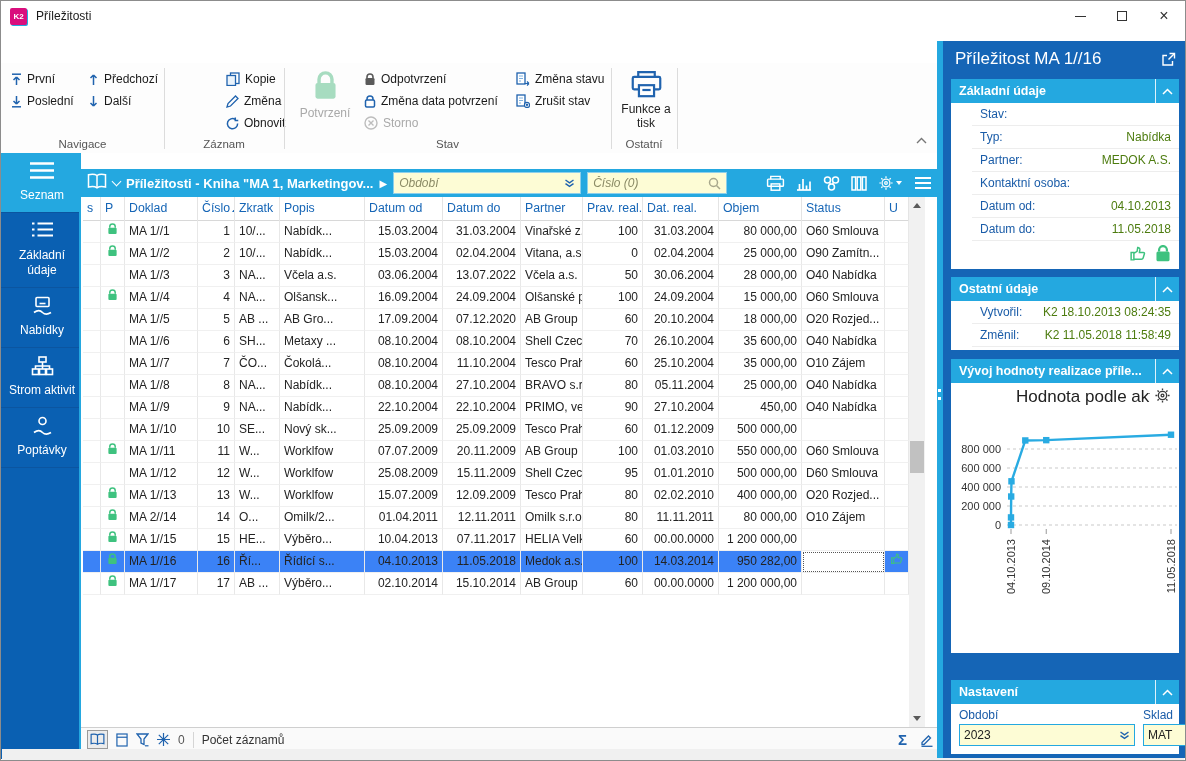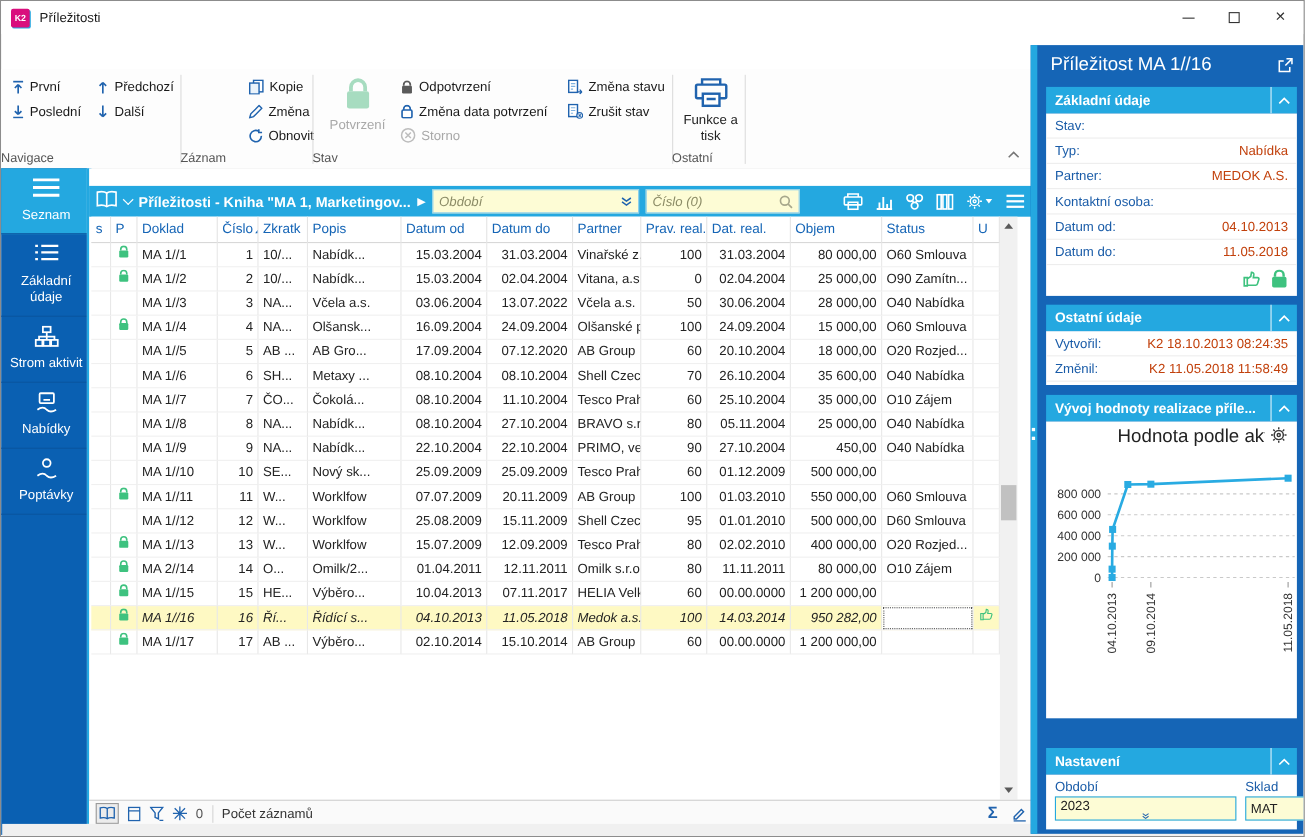--- a/index.html
+++ b/index.html
@@ -23,21 +23,21 @@
   .tabs { display:flex; height:100%; padding-left:7px; }
   .tab { color:#fff; padding:0 17px; display:flex; align-items:center; font-size:12.5px; cursor:pointer; }
   .tab.active { background:#fff; color:#1a1a1a; font-weight:bold; }
 
   
   .ribbon { position:absolute; left:0; top:62px; width:936px; height:91px; background:#FDFDFD; border-bottom:1px solid #D5D5D5; }
   .rgroup { position:absolute; top:0; height:100%; }
   .g-nav { left:0; width:163px; } .g-zaz { left:163px; width:120px; }
   .g-stav { left:283px; width:327px; } .g-ost { left:610px; width:66px; }
   .rib-sep { position:absolute; top:5px; bottom:4px; width:1px; background:#DCDCDC; }
-  .glabel { position:absolute; left:0; right:0; bottom:3px; text-align:left; font-size:11.5px; color:#555; }
+  .glabel { position:absolute; left:0; right:0; bottom:3px; text-align:center; font-size:11.5px; color:#555; }
   .sbtn { position:absolute; display:flex; align-items:center; gap:5px; height:20px; padding:0 4px; cursor:pointer;
           white-space:nowrap; font-size:12px; color:#1a1a1a; }
   .sbtn.disabled { color:#A9A9A9; }
   .bigbtn { position:absolute; top:3px; width:50px; height:73px; display:flex; flex-direction:column; align-items:center;
             justify-content:flex-start; padding-top:4px; gap:3px; text-align:center; font-size:12px; cursor:pointer; }
   .bigbtn.disabled { color:#A9A9A9; }
   .rib-collapse { position:absolute; right:10px; bottom:6px; cursor:pointer; }
 
   
   .sidebar { position:absolute; left:0; top:152px; width:82px; bottom:1px; background:#0A60B2; }
@@ -60,21 +60,21 @@
   .gt-icons span { cursor:pointer; display:flex; align-items:center; }
   .burger { width:16px; height:2px; background:#fff; box-shadow:0 -5px 0 #fff, 0 5px 0 #fff; margin:0 2px; }
   .caret-dn { width:0; height:0; border-left:3.5px solid transparent; border-right:3.5px solid transparent; border-top:4px solid #fff; }
 
   
   .ghead { position:absolute; left:2px; top:44px; width:826px; height:24px; display:flex; border-bottom:1px solid #D8D8D8; background:#fff; }
   .th { height:24px; line-height:23px; padding:0 4px; border-right:1px solid #E4E4E4; color:#1565B6; font-size:12.3px;
         white-space:nowrap; overflow:hidden; position:relative; }
   .rows { position:absolute; left:2px; top:68px; width:826px; }
   .row { display:flex; height:22px; cursor:default; }
-  .row.selected { background:#fef9c3;font-style:italic; }
+  .row.selected { background:#3b82f6; }
   .td { height:22px; line-height:21px; padding:0 4px; border-right:1px solid #E8E8E8; border-bottom:1px solid #F0F0F0;
         white-space:nowrap; overflow:hidden; font-size:12px; color:#232323; }
   .num { text-align:right; }
   .c-s{width:18px}.c-p{width:24px;text-align:center}.c-doklad{width:73px}.c-cislo{width:37px}.c-zkratka{width:45px}
   .c-popis{width:85px}.c-datum_od{width:78px}.c-datum_do{width:78px}.c-partner{width:62px}.c-prav_real{width:60px}
   .c-dat_real{width:76px}.c-objem{width:83px}.c-status{width:83px}.c-u{width:24px;text-align:center}
   .row.selected .c-status { background:#fff; outline:1px dotted #555; outline-offset:-2px; }
   .sortwrap { font-size:9px; color:#1565B6; margin-left:2px; }
   .sort-tri { display:inline-block; width:0; height:0; border-left:3px solid transparent; border-right:3px solid transparent;
               border-bottom:4px solid #1565B6; margin-right:1px; }
@@ -105,30 +105,30 @@
   .splitdots i { display:block; width:3px; height:3px; background:#fff; margin-bottom:5px; }
   .ptitle { position:absolute; left:12px; top:8px; color:#fff; font-size:17px; white-space:nowrap; }
   .pext { position:absolute; right:9px; top:11px; cursor:pointer; }
   .sec { position:absolute; left:8px; right:6px; }
   .sec-h { height:24px; background:#24A8E0; color:#fff; font-weight:bold; font-size:12.5px; display:flex; align-items:center;
            padding:0 8px; position:relative; }
   .sec-chev { position:absolute; right:0; top:0; bottom:0; width:24px; border-left:1px solid rgba(255,255,255,.85);
               display:flex; align-items:center; justify-content:center; cursor:pointer; }
   .sec-b { background:#fff; }
   .prow { height:23px; display:flex; align-items:center; justify-content:space-between; padding:0 8px;
-          border-bottom:1px solid #EDEDED; }
-  .prow .pl { color:#1A5CA8; } .prow .pv { color:#c2410c; }
+          border-bottom:1px solid #EDEDED;margin-left:21px; }
+  .prow .pl { color:#1A5CA8; } .prow .pv { color:#4d7c0f; }
   .picons { height:28px; display:flex; align-items:center; justify-content:flex-end; gap:9px; padding:0 8px; }
   .charttitle { display:flex; align-items:flex-start; padding:4px 8px 0 22px;margin-left:43px; }
   .charttitle .ct { font-size:17px; color:#222; white-space:nowrap; overflow:hidden; flex:1; }
   .gearbtn { margin-left:4px; cursor:pointer; }
   .nast { display:flex; gap:8px; padding:4px 8px 0; }
   .nast .fld { flex:1; }
   .nast .flab { color:#1A5CA8; font-size:12px; margin-bottom:2px; }
-  .ncombo { height:22px; background:#FDFCD5; border:1px solid #24A8E0; display:flex; align-items:center; padding:0 4px;flex-direction:column; }
+  .ncombo { height:22px; background:#FDFCD5; border:1px solid #24A8E0; display:flex; align-items:center; padding:0 4px; }
   .ncombo input { flex:1; min-width:0; border:none; outline:none; background:transparent; font-size:12px; font-family:inherit; color:#222; }
 </style>
 </head>
 <body>
 
 <div class="window">
 
   <div class="titlebar">
     <span class="k2logo">K2</span>
     <span class="wtitle">Příležitosti</span>
@@ -292,34 +292,34 @@
     <div class="side-item">
       <span class="si"><svg width="23" height="17" viewBox="0 0 23 17">
             <g stroke="#fff" stroke-width="2">
               <path d="M6.5 2.5H22M6.5 8.5H22M6.5 14.5H22"></path>
               <path d="M1 2.5h2.5M1 8.5h2.5M1 14.5h2.5"></path>
             </g>
           </svg></span>
       <span>Základní údaje</span></div>
     <div class="side-item">
       <span class="si"><svg width="23" height="20" viewBox="0 0 23 20" fill="none" stroke="#fff" stroke-width="1.6">
+            <rect x="5" y="1.5" width="13" height="9" rx="1"></rect>
+            <path d="M8.5 7.5h6"></path>
+            <path d="M3 16.5c3.2-2.4 6.4-2.4 8.5 0 2.1 2 5.3 2 8.5 0"></path>
+          </svg></span>
+      <span>Nabídky</span></div>
+    <div class="side-item">
+      <span class="si"><svg width="23" height="20" viewBox="0 0 23 20" fill="none" stroke="#fff" stroke-width="1.6">
             <rect x="8" y="1" width="7" height="5"></rect>
             <rect x="1.5" y="13" width="6" height="5.5"></rect>
             <rect x="8.5" y="13" width="6" height="5.5"></rect>
             <rect x="15.5" y="13" width="6" height="5.5"></rect>
             <path d="M11.5 6v4M4.5 13v-3h14v3M11.5 10v3"></path>
           </svg></span>
       <span>Strom aktivit</span></div>
-    <div class="side-item">
-      <span class="si"><svg width="23" height="20" viewBox="0 0 23 20" fill="none" stroke="#fff" stroke-width="1.6">
-            <rect x="5" y="1.5" width="13" height="9" rx="1"></rect>
-            <path d="M8.5 7.5h6"></path>
-            <path d="M3 16.5c3.2-2.4 6.4-2.4 8.5 0 2.1 2 5.3 2 8.5 0"></path>
-          </svg></span>
-      <span>Nabídky</span></div>
     <div class="side-item">
       <span class="si"><svg width="23" height="20" viewBox="0 0 23 20" fill="none" stroke="#fff" stroke-width="1.6">
             <circle cx="11.5" cy="5" r="3.5"></circle>
             <path d="M3 16.5c3.2-2.4 6.4-2.4 8.5 0 2.1 2 5.3 2 8.5 0"></path>
           </svg></span>
       <span>Poptávky</span></div>
   </div>
 
   <div class="gridwrap">
     <div class="gtoolbar">

